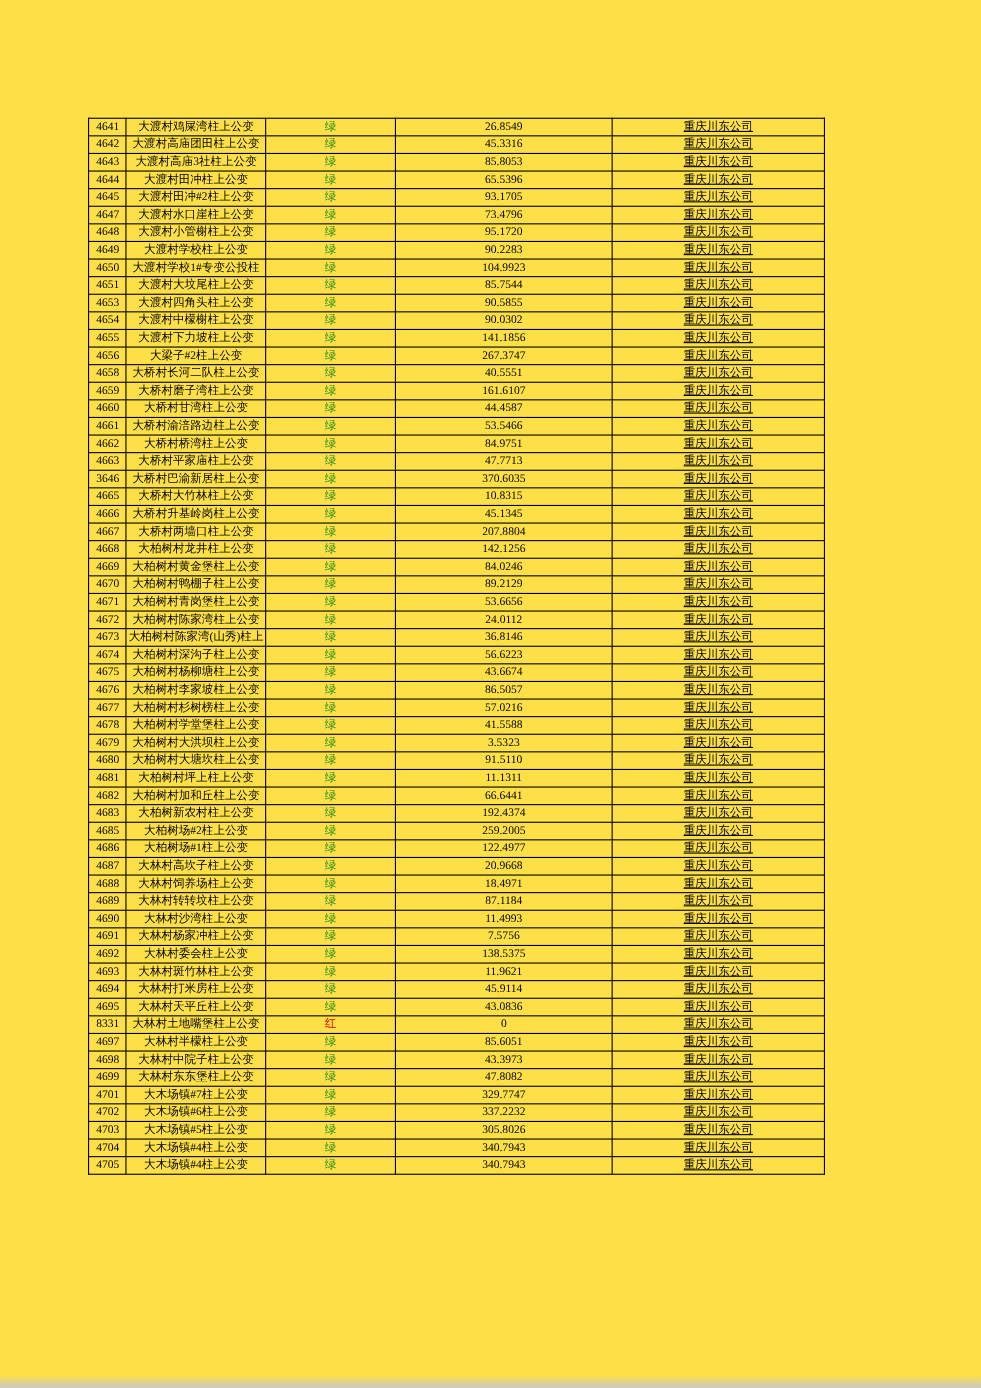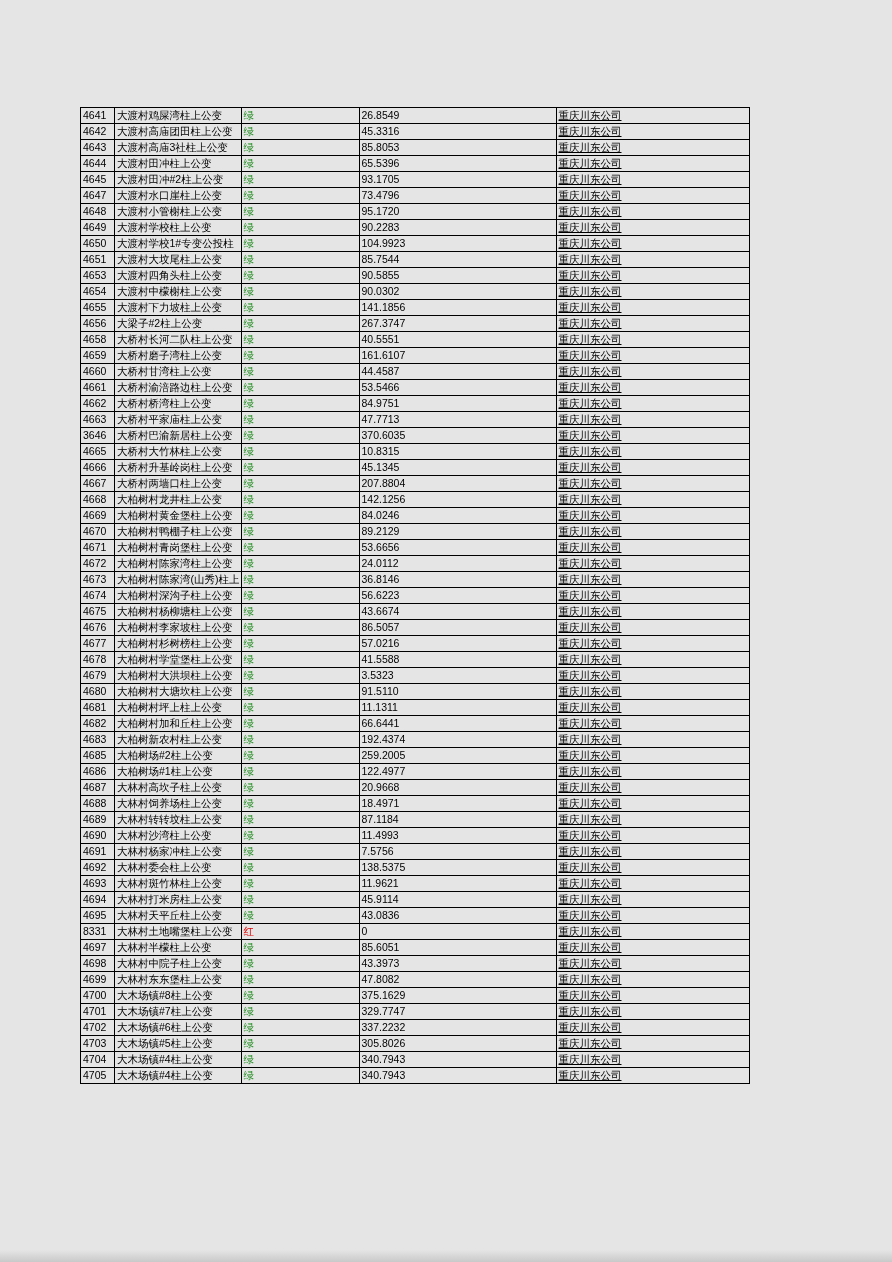--- a/index.html
+++ b/index.html
@@ -1,22 +1,23 @@
 <!DOCTYPE html>
 <html><head>
 <meta charset="utf-8">
 <style>
   html,body{margin:0;padding:0;}
   body{background:#ffffff;}
   .canvas{
     position:relative;
     width:892px;height:1262px;
-    background:#e5e5e5;
+    background:#fde047;
     overflow:hidden;
-    font-family:Liberation Sans, sans-serif;
+    font-family:Liberation Serif, serif;
+    text-align:center;
   }
   .data-table{
     position:absolute;
     left:80px;top:107px;
     border-collapse:collapse;
     table-layout:fixed;
   }
   .data-table td{
     border:1px solid #000000;
     height:15px;
@@ -433,27 +434,20 @@
           <td class="c-company"><span>重庆川东公司</span></td>
         </tr>
         <tr>
           <td class="c-id">4699</td>
           <td class="c-name">大林村东东堡柱上公变</td>
           <td class="c-status" style="color: rgb(26, 138, 26);">绿</td>
           <td class="c-value">47.8082</td>
           <td class="c-company"><span>重庆川东公司</span></td>
         </tr>
         <tr>
-          <td class="c-id">4700</td>
-          <td class="c-name">大木场镇#8柱上公变</td>
-          <td class="c-status" style="color: rgb(26, 138, 26);">绿</td>
-          <td class="c-value">375.1629</td>
-          <td class="c-company"><span>重庆川东公司</span></td>
-        </tr>
-        <tr>
           <td class="c-id">4701</td>
           <td class="c-name">大木场镇#7柱上公变</td>
           <td class="c-status" style="color: rgb(26, 138, 26);">绿</td>
           <td class="c-value">329.7747</td>
           <td class="c-company"><span>重庆川东公司</span></td>
         </tr>
         <tr>
           <td class="c-id">4702</td>
           <td class="c-name">大木场镇#6柱上公变</td>
           <td class="c-status" style="color: rgb(26, 138, 26);">绿</td>

